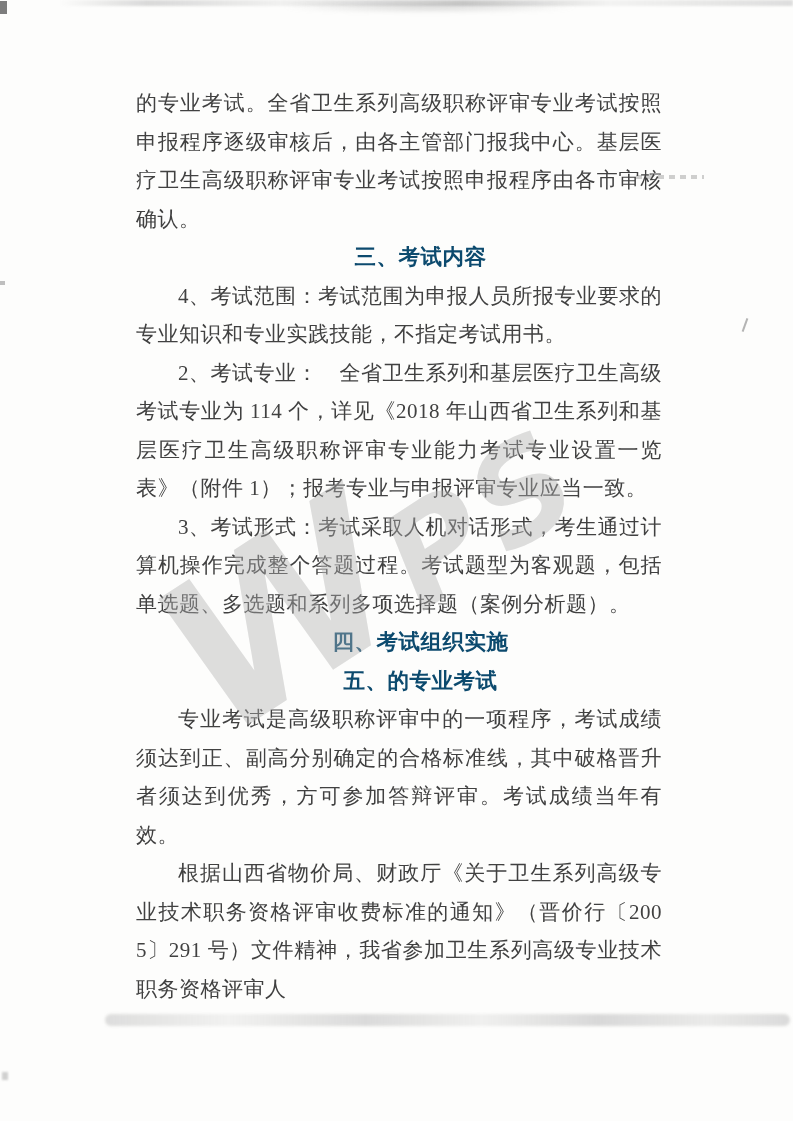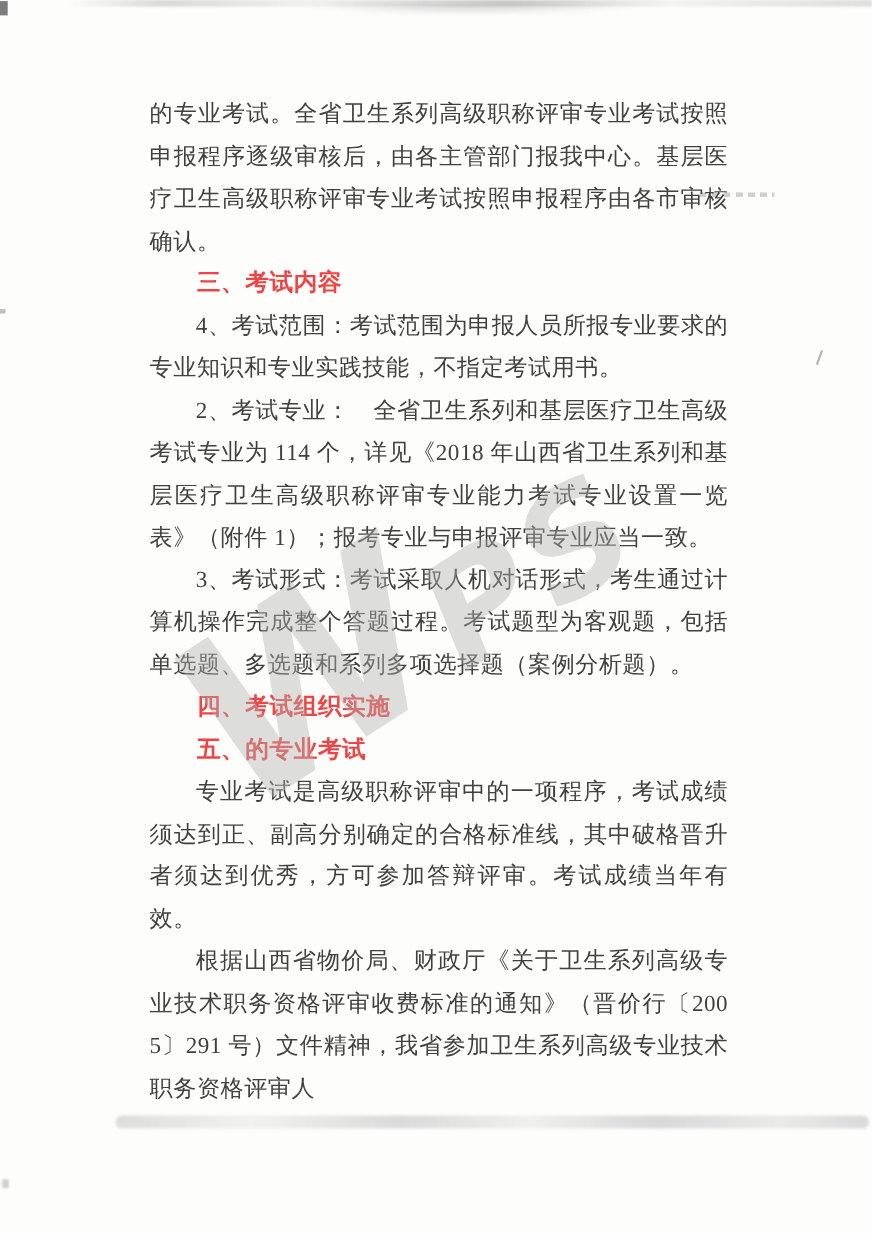--- a/index.html
+++ b/index.html
@@ -22,23 +22,23 @@
     line-height: 38.5px;
     text-align: justify;
     text-justify: inter-character;
     word-break: break-all;
     letter-spacing: 0.5px;
   }
   .para { text-indent: 2em; }
   .para.no-indent { text-indent: 0; }
   .heading {
     font-weight: bold;
-    color: #ef4444;
+    color: #0c4a6e;
     text-indent: 2em;
-    text-align: left;
+    text-align: center;
     font-family: "Liberation Sans", "DejaVu Sans", sans-serif;
     font-size: 21.5px;
   }
   
   .watermark-box {
     position: absolute;
     left: 58px;
     top: 398px;
     width: 620px;
     height: 324px;

